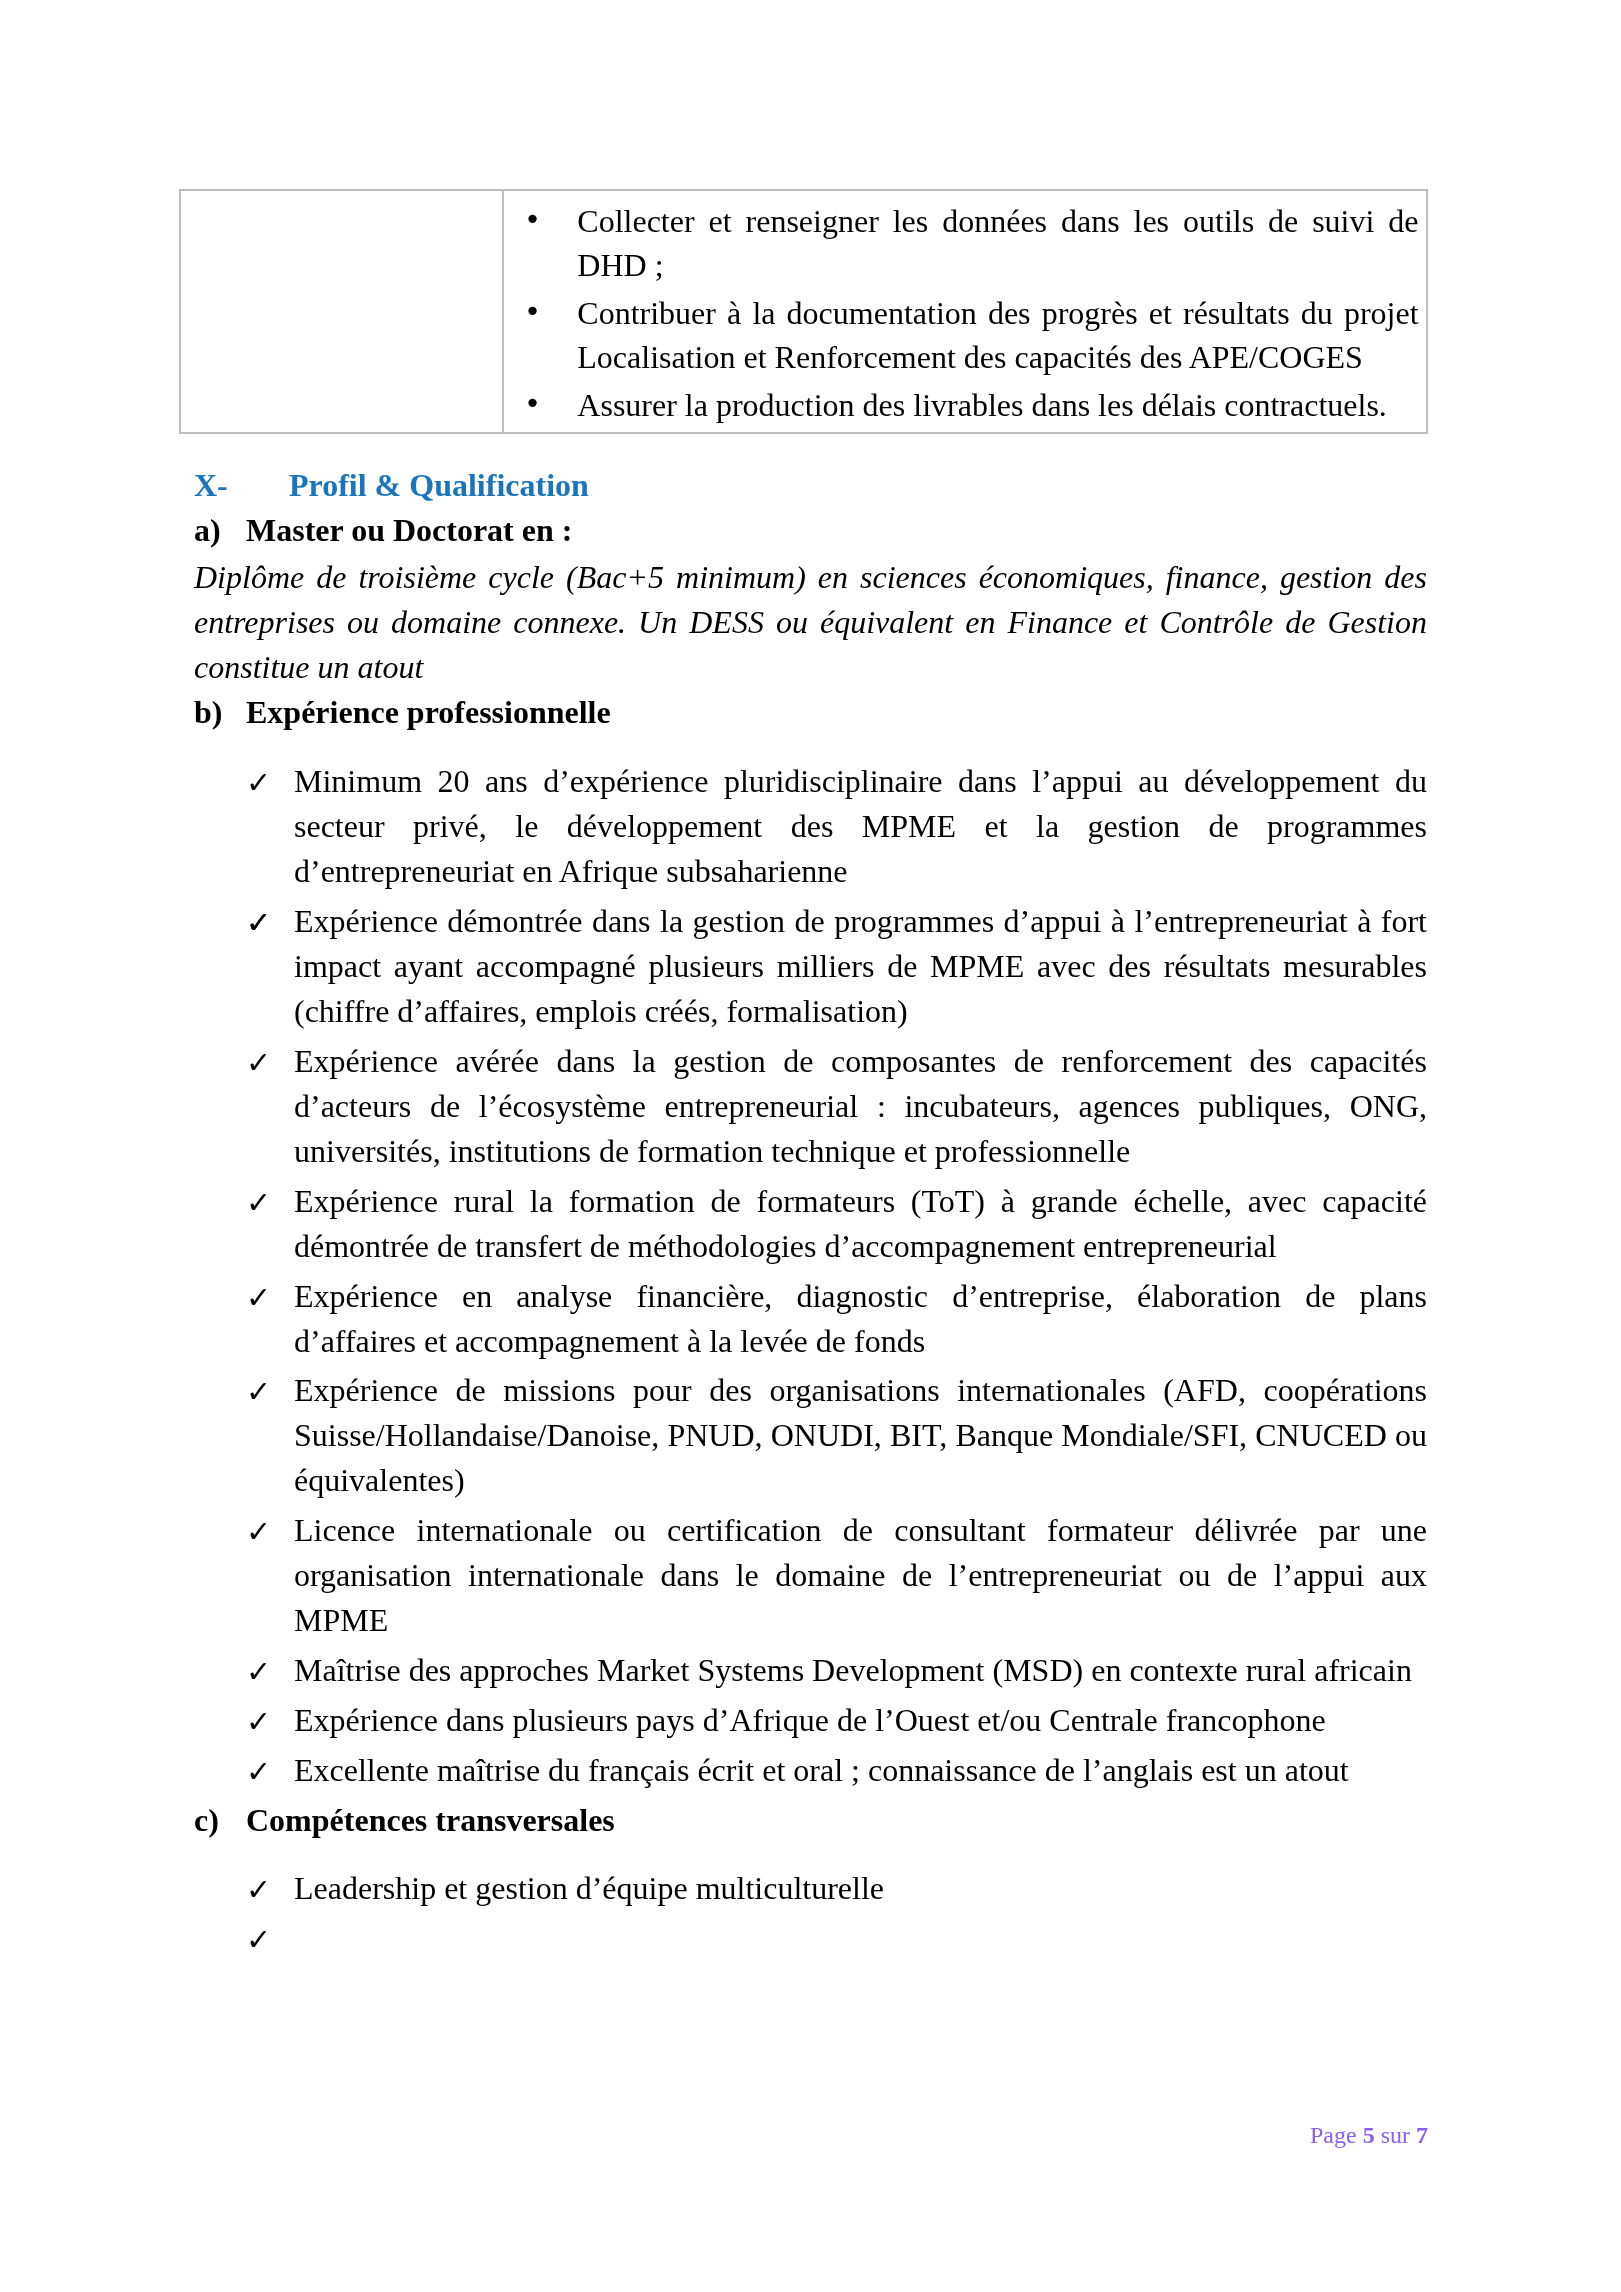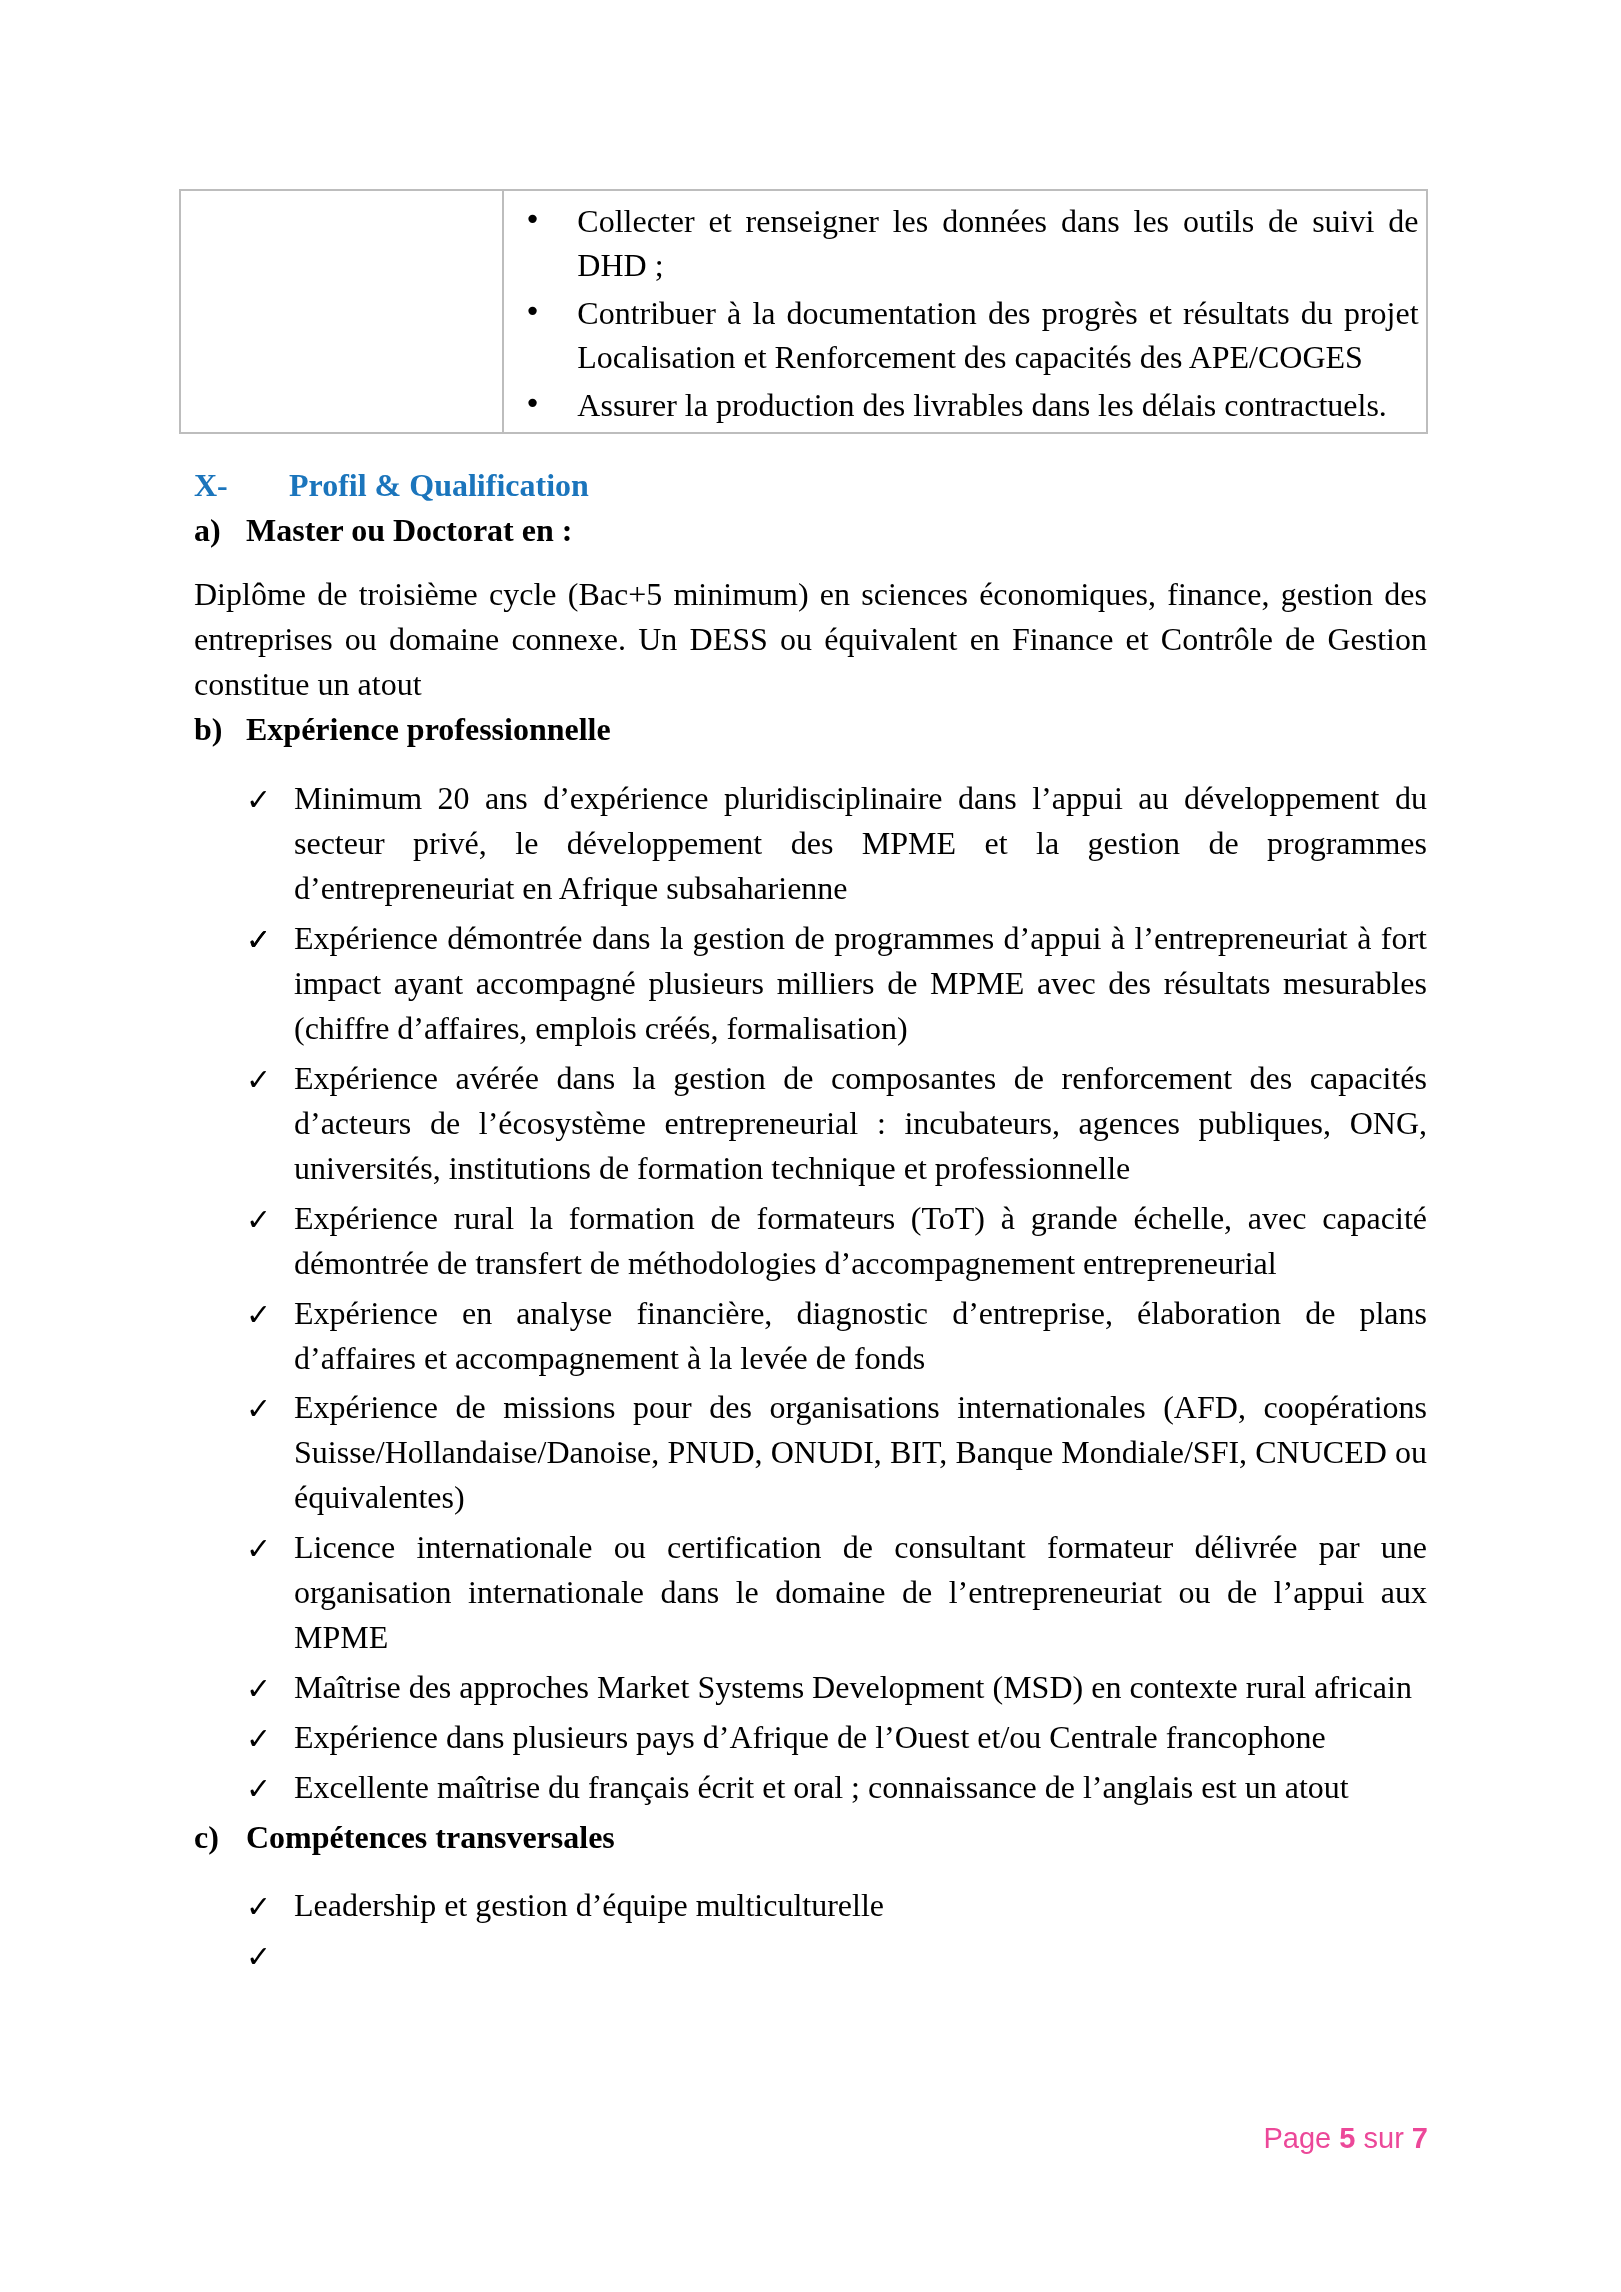--- a/index.html
+++ b/index.html
@@ -56,23 +56,24 @@
   .sub-heading {
     font-weight: bold;
     line-height: 45px;
     display: flex;
   }
   .sub-letter { display: inline-block; width: 52px; flex: none; }
   .mt-small { margin-top: 4.9px; }
 
   
   .para {
-    margin-top: 19px;
+    margin-top: 2px;
     text-align: justify;
     line-height: 45px;
+    font-style: italic;
   }
 
   
   .checklist {
     list-style: none;
     margin-top: 23.5px;
     margin-bottom: 4.9px;
   }
   .check-item {
     position: relative;
@@ -84,23 +85,23 @@
   .check-mark {
     position: absolute; left: 52px; top: 1px;
     font-family: "DejaVu Sans", sans-serif;
     font-size: 30px;
   }
 
   
   .page-footer {
     position: absolute;
     top: 2122px; right: 193px;
-    font-family: Liberation Sans, sans-serif;
-    font-size: 29px;
-    color: #ec4899;
+    font-family: Liberation Serif, serif;
+    font-size: 24px;
+    color: #8b5cf6;
     white-space: pre;
   }
   .page-footer b { font-weight: bold; }
 </style>
 </head>
 <body>
 
 <div class="content">
 
   <table class="doc-table">

